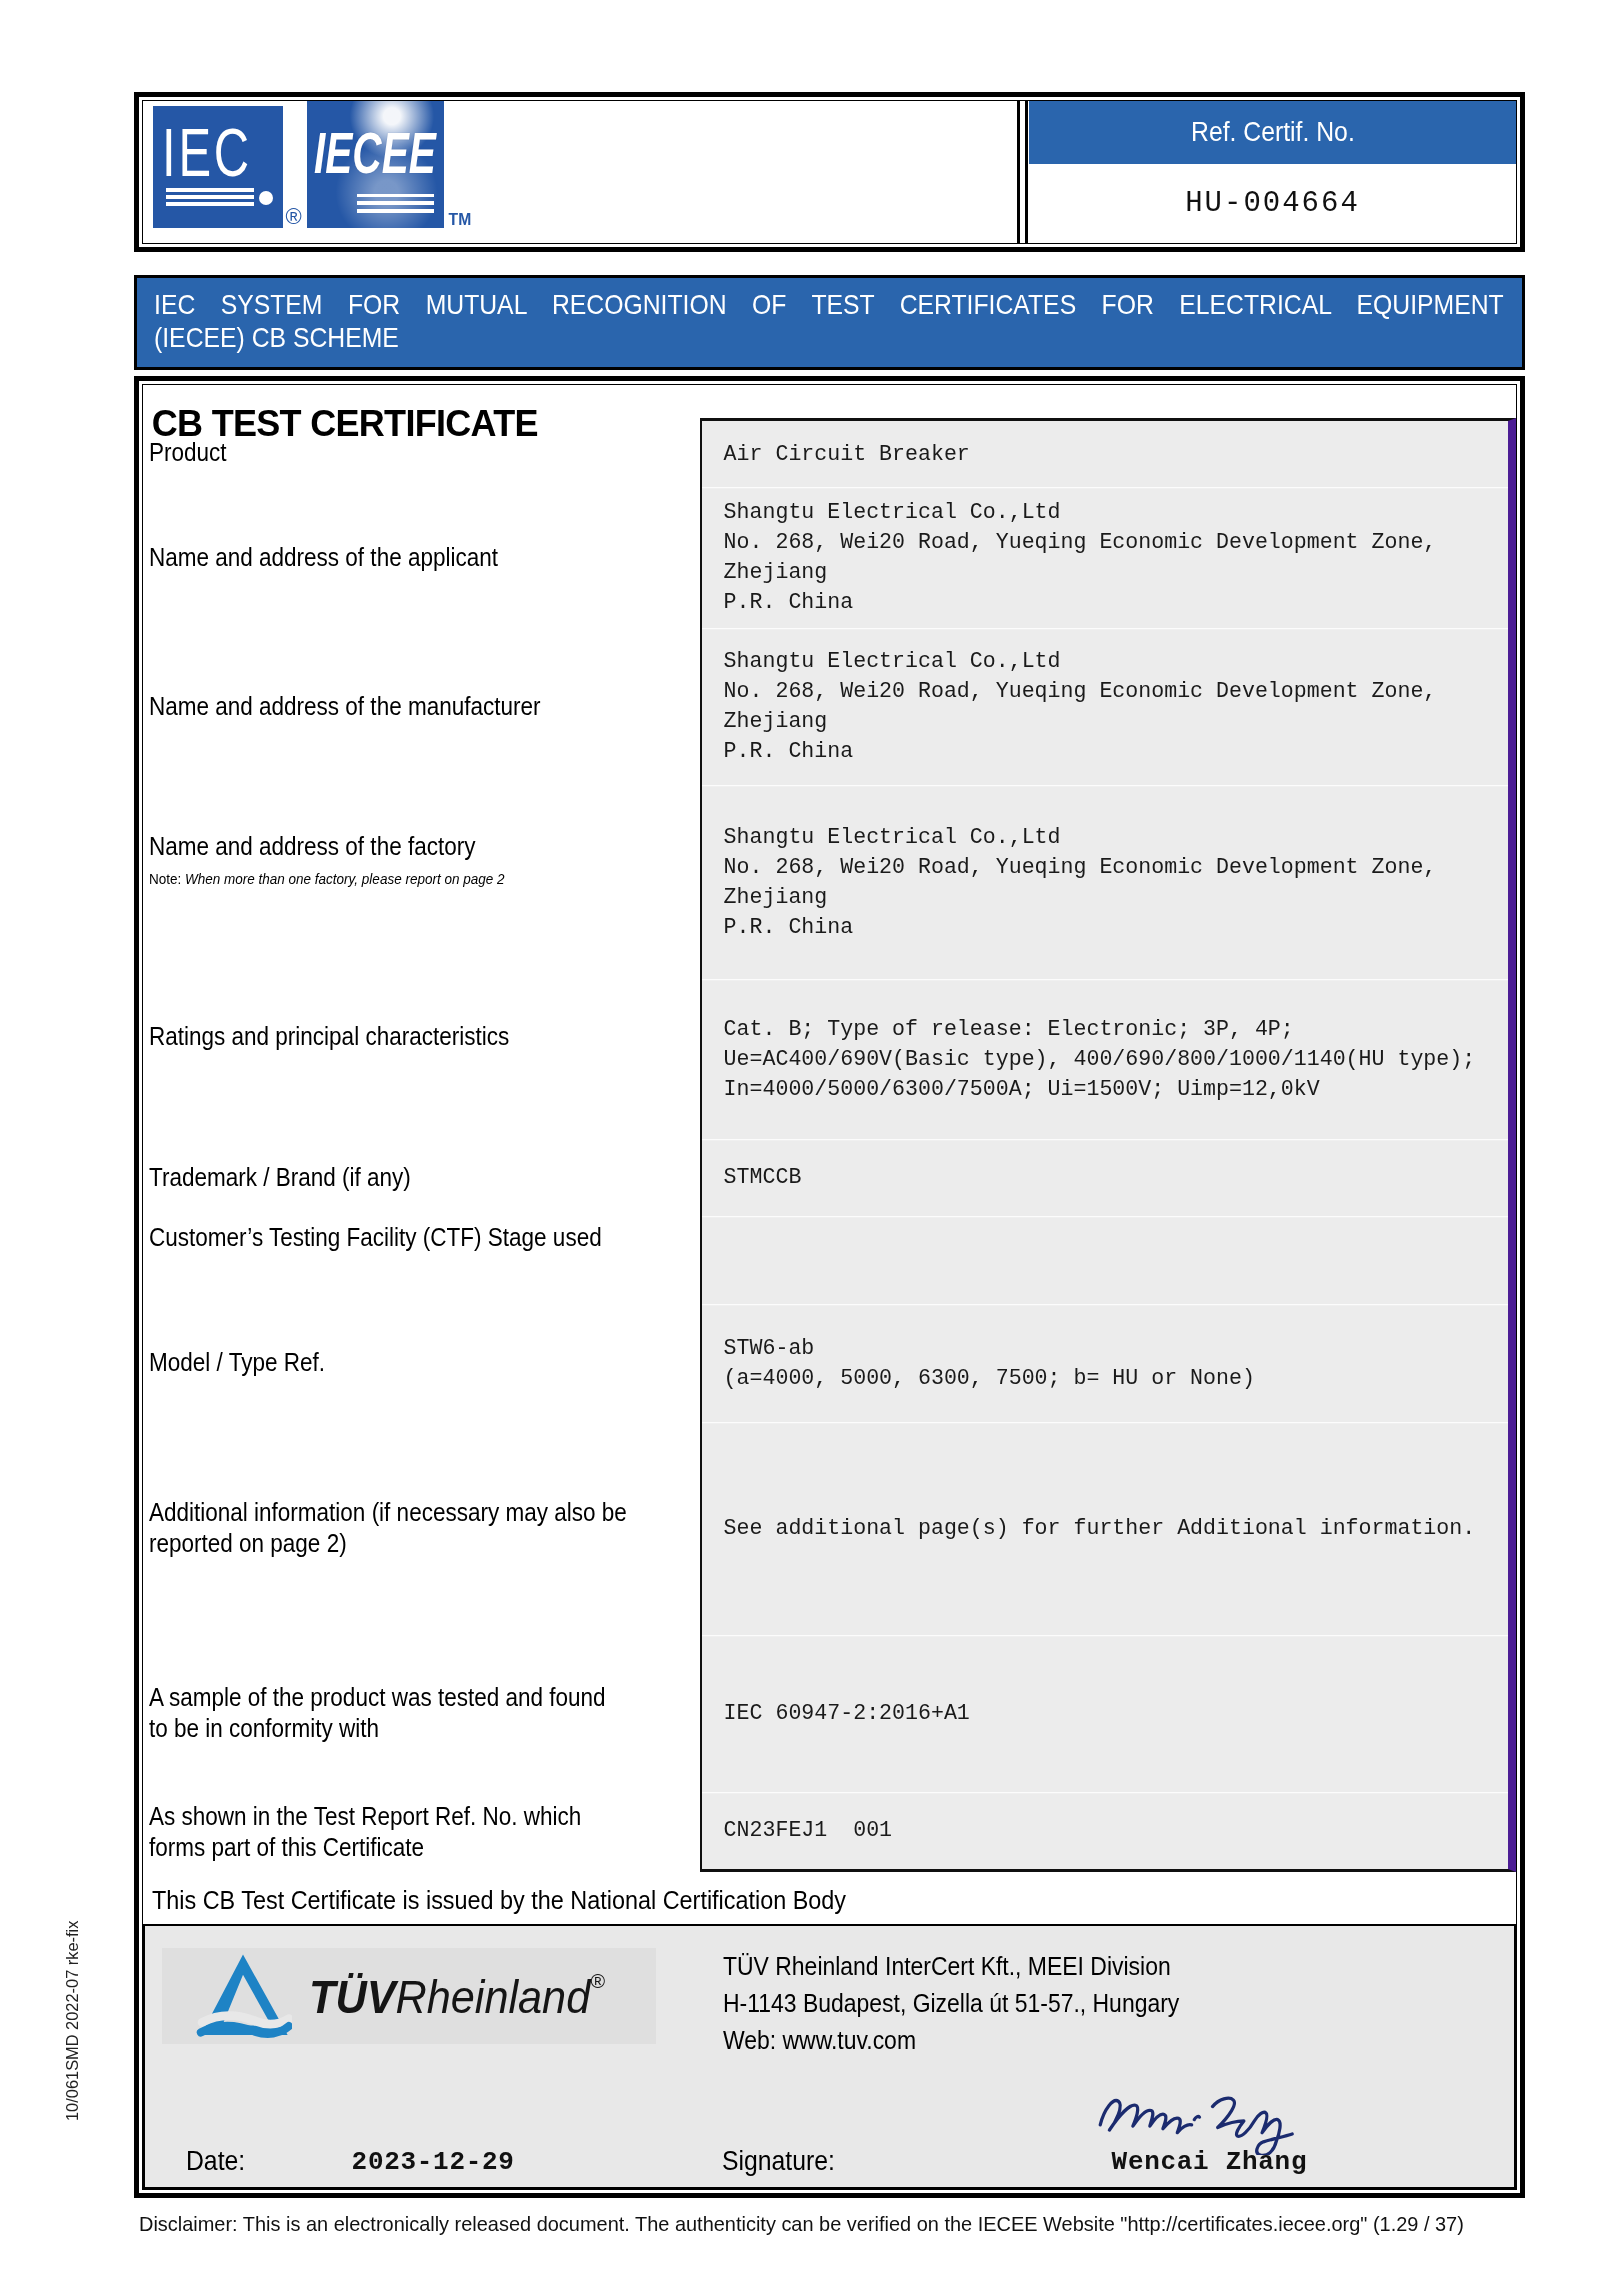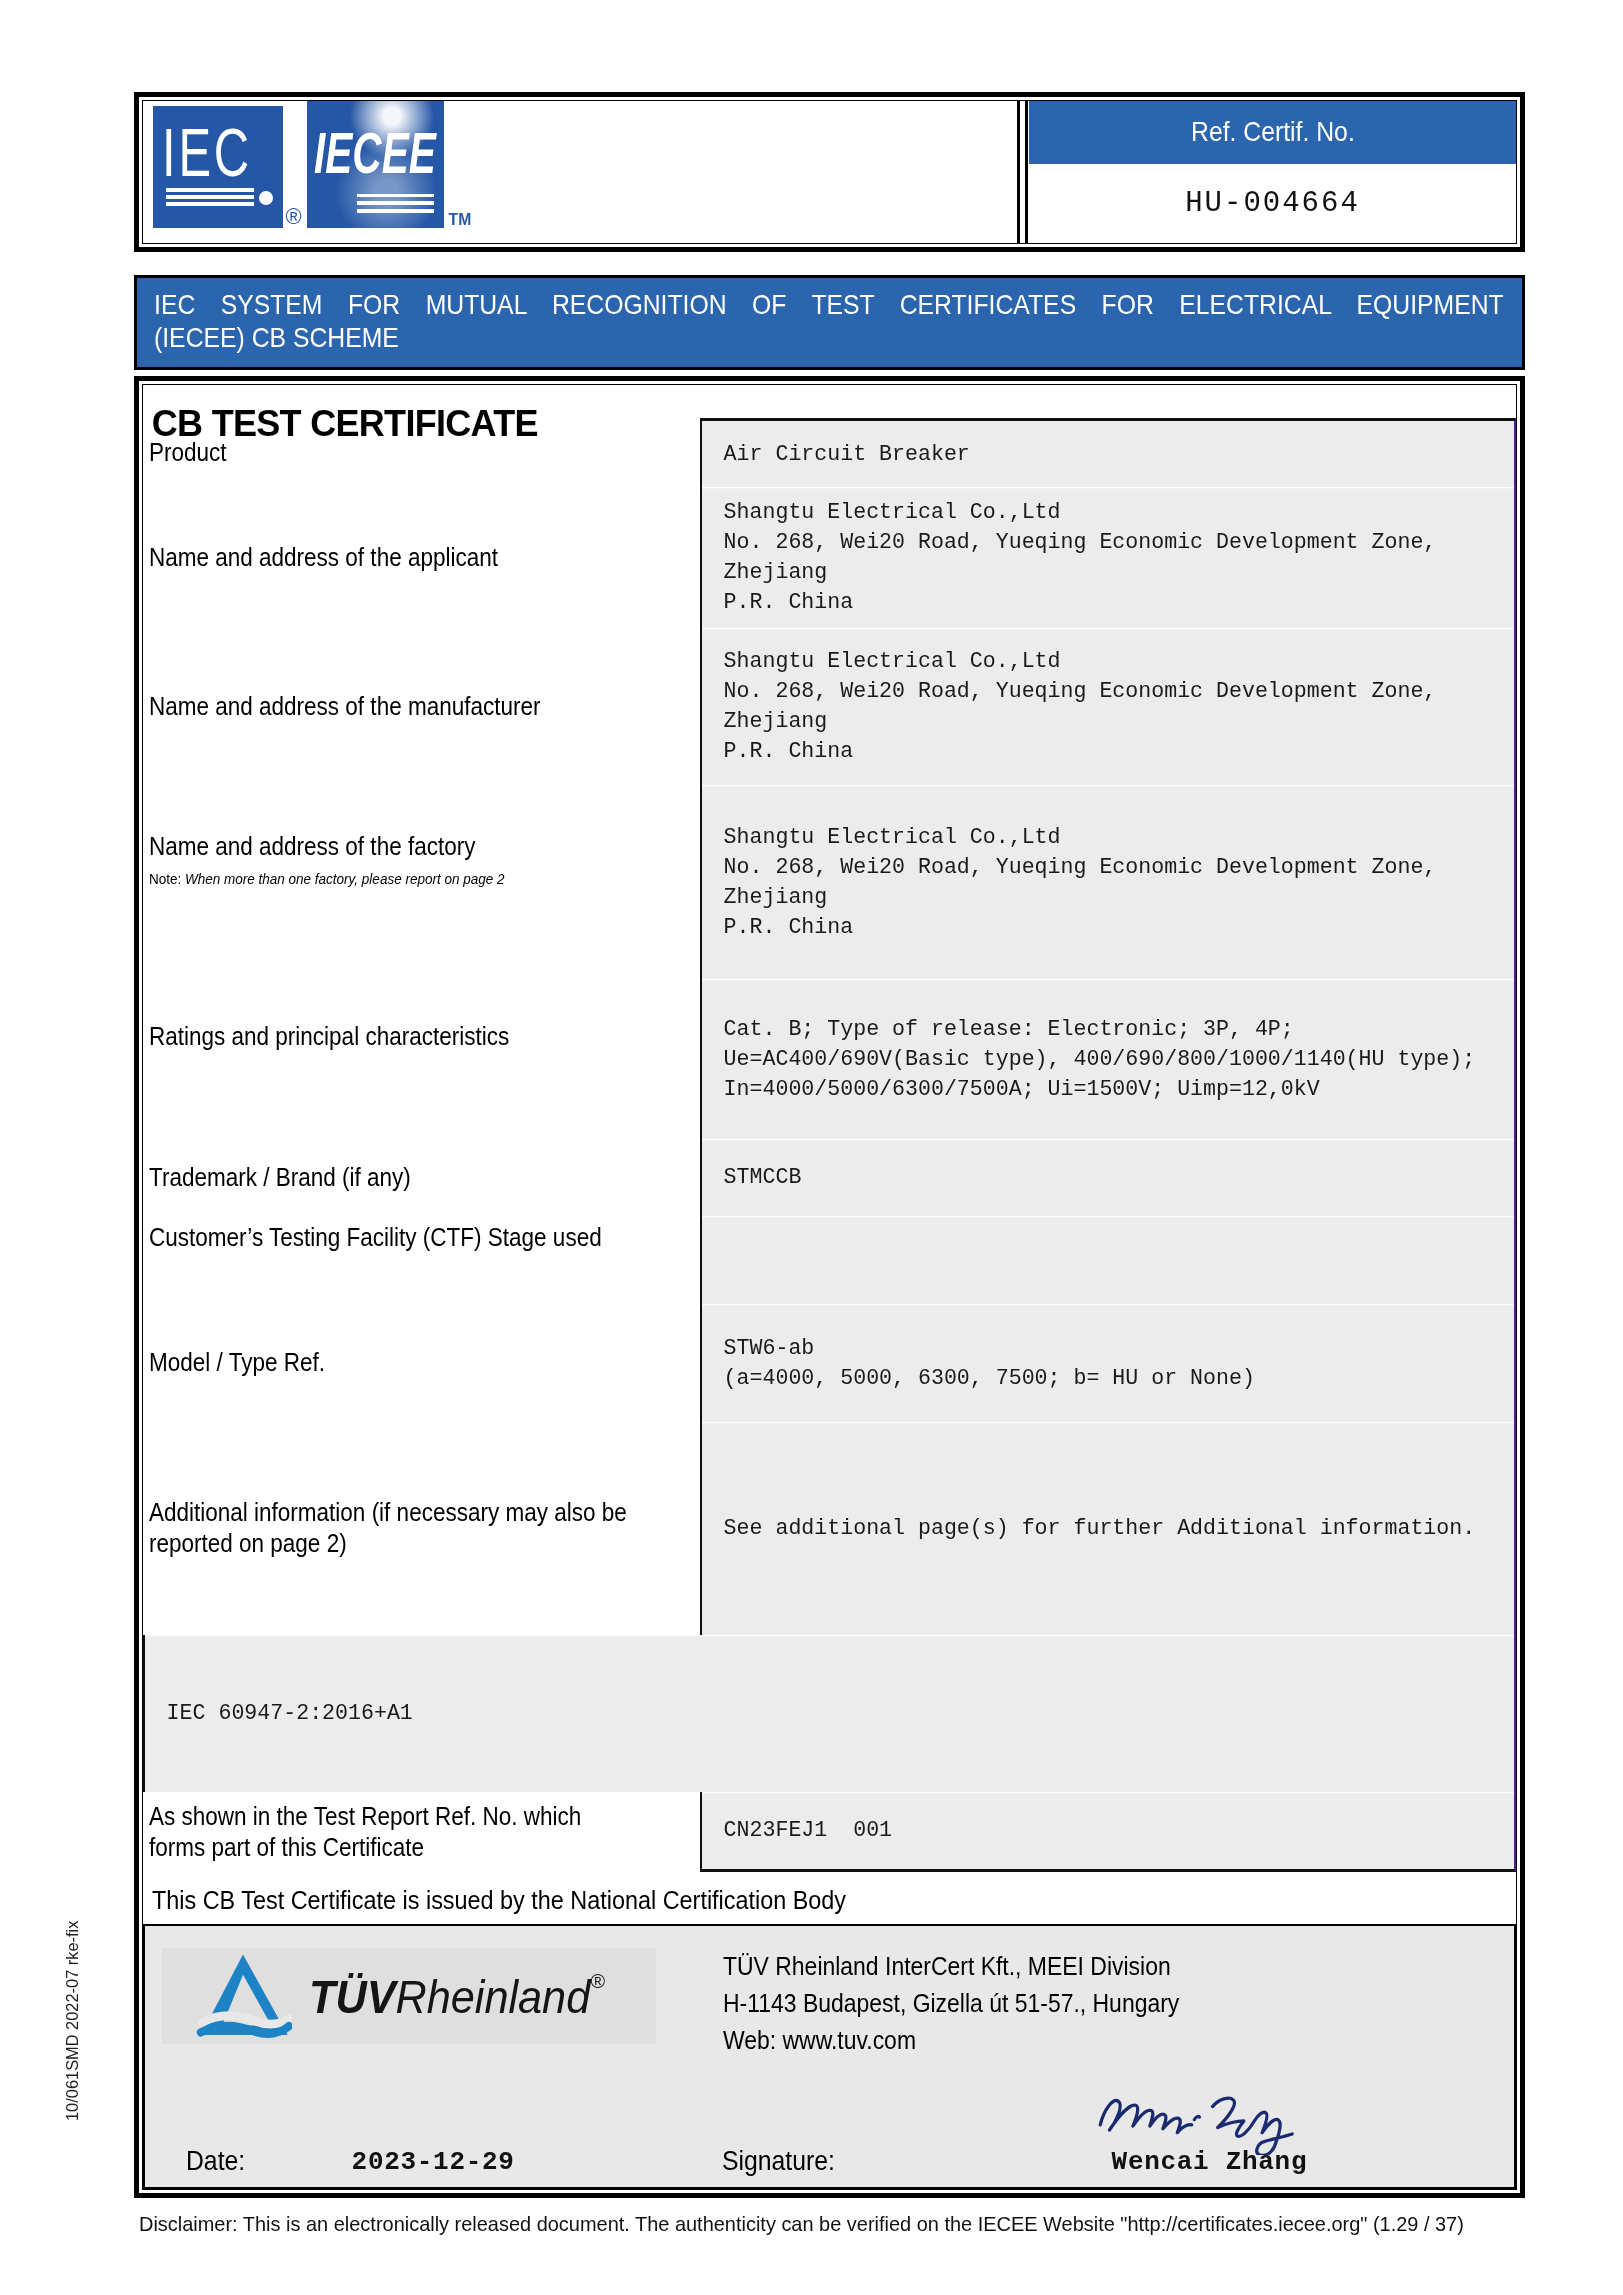--- a/index.html
+++ b/index.html
@@ -59,21 +59,21 @@
   .form{position:absolute;left:0;right:0;top:33px;}
   .frow{display:flex;width:100%;}
   .r0{height:69px}.r1{height:141px}.r2{height:157px}.r3{height:194px}.r4{height:160px}
   .r5{height:77px}.r6{height:88px}.r7{height:118px}.r8{height:213px}.r9{height:157px}.r10{height:80px}
   .flabel{width:557px;display:flex;flex-direction:column;justify-content:center;padding-left:6.5px;font-size:25px;line-height:31px;}
   .r3 .flabel{justify-content:flex-start;padding-top:46px;}
   .r4 .flabel{justify-content:flex-start;padding-top:42px;}
   .r6 .flabel{justify-content:flex-start;padding-top:6.5px;}
   .fnote{margin-top:6.5px;font-size:15px;line-height:22px;}
   .fnote em{font-style:italic;}
-  .fvalue{flex:1;background:var(--panel-gray);border-left:2px solid #101010;border-right:2px solid #4c1d95;
+  .fvalue{flex:1;background:var(--panel-gray);border-left:2px solid #101010;border-right:8px solid #4c1d95;
       display:flex;flex-direction:column;justify-content:center;padding-left:22px;
       font-family:"Liberation Mono",monospace;font-size:21.6px;line-height:30px;color:#1a1a1a;}
   .fvalue span{white-space:pre-wrap;}
   .v-first{border-top:3.3px solid #101010;}
   .v-last{border-bottom:3.3px solid #101010;}
   .frow + .frow .fvalue{box-shadow:inset 0 1.3px 0 rgba(255,255,255,.85);}
 
   .issued-line{position:absolute;left:9.2px;top:1500px;font-size:26px;}
 
   
@@ -240,20 +240,24 @@
           <div class="flabel">
               <span class="txt">Additional information (if necessary may also be
 reported on page 2)</span>
             </div>
           <div class="fvalue">
               <span>See additional page(s) for further Additional information.</span>
             </div>
         </div>
 
         <div class="frow r9">
+          <div class="flabel">
+              <span class="txt">A sample of the product was tested and found
+to be in conformity with</span>
+            </div>
           <div class="fvalue">
               <span>IEC 60947-2:2016+A1</span>
             </div>
         </div>
 
         <div class="frow r10">
           <div class="flabel">
               <span class="txt">As shown in the Test Report Ref. No. which
 forms part of this Certificate</span>
             </div>

